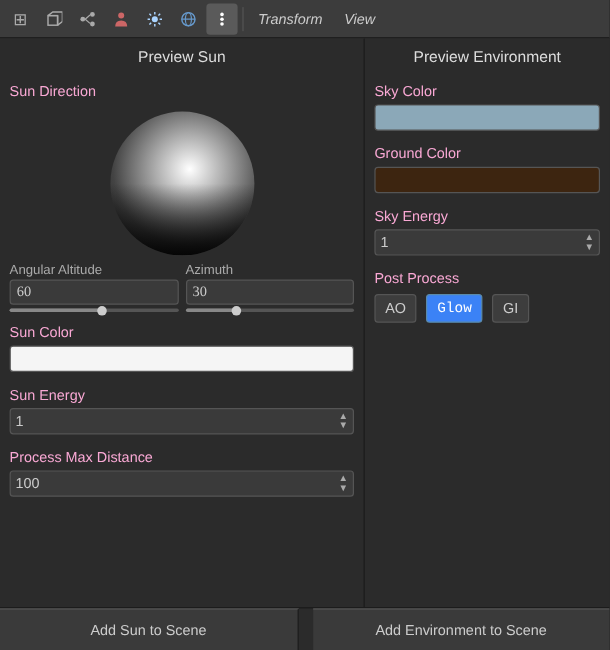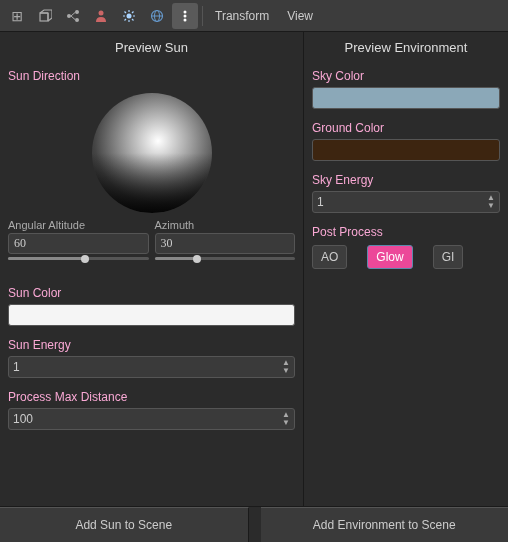--- a/index.html
+++ b/index.html
@@ -46,20 +46,21 @@
       height: 20px;
       background: #555;
       margin: 0 2px;
     }
     .toolbar-text-btn {
       padding: 3px 8px;
       border-radius: 3px;
       color: #ccc;
       font-size: 12px;
       cursor: pointer;
+      font-style: italic;
     }
 
     
     .main-content {
       display: flex;
       flex: 1;
       overflow: hidden;
     }
 
     
@@ -117,21 +118,21 @@
       right: 0;
       height: 50%;
       background: linear-gradient(to bottom, transparent, #050505 100%);
       border-radius: 0 0 50% 50%;
     }
 
     
     .slider-row {
       display: flex;
       gap: 6px;
-      margin-bottom: 20px;
+      margin-bottom: 4px;
     }
     .slider-group {
       flex: 1;
     }
     .slider-label {
       font-size: 11px;
       color: #aaa;
       margin-bottom: 2px;
     }
     .value-box {
@@ -202,36 +203,37 @@
     .spinner-arrow {
       font-size: 8px;
       color: #aaa;
       cursor: pointer;
       line-height: 1;
     }
 
     
     .post-process-row {
       display: flex;
-      gap: 20px;
+      gap: 8px;
       margin-top: 2px;
     }
     .pp-btn {
       padding: 4px 8px;
       border-radius: 3px;
       font-size: 12px;
       cursor: pointer;
       background: #3d3d3d;
       color: #ccc;
       border: 1px solid #555;
     }
     .pp-btn.active {
-      background: #ec4899;
+      background: #3b82f6;
       border-color: #5a8aab;
       color: #fff;
+      font-family: Liberation Mono, monospace;
     }
 
     
     .add-btn-row {
       display: flex;
       height: 36px;
       flex-shrink: 0;
       border-top: 1px solid #1a1a1a;
       gap: 12px;
     }

